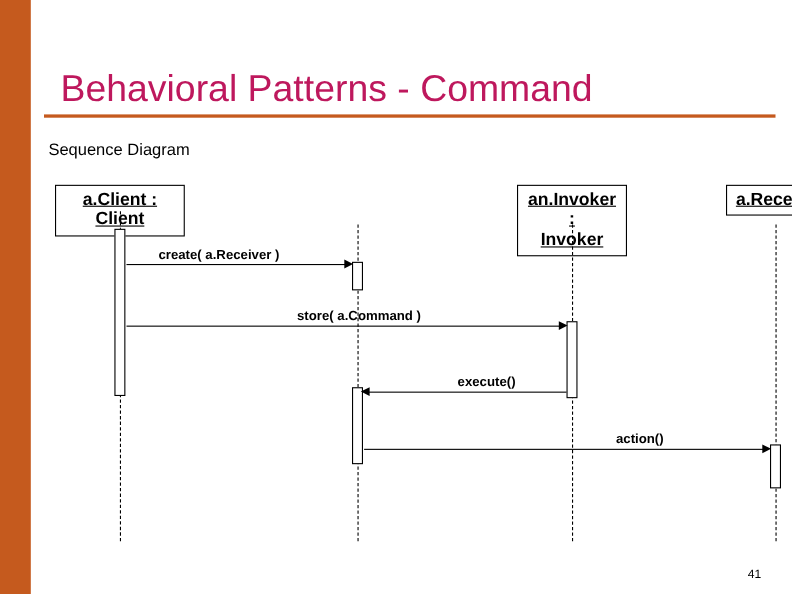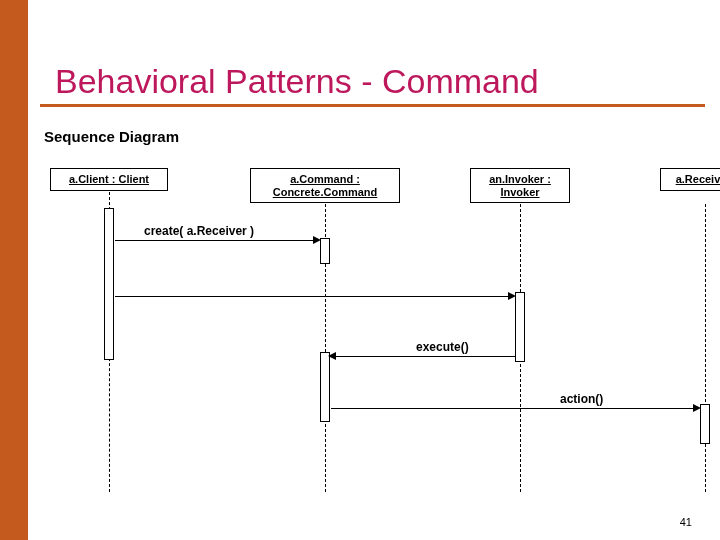--- a/index.html
+++ b/index.html
@@ -1,22 +1,22 @@
 <!DOCTYPE html>
 <html><head>
 <meta charset="utf-8">
 <style>
   * { box-sizing: border-box; margin: 0; padding: 0; }
   html, body { width: 720px; height: 540px; font-family: Arial, Helvetica, sans-serif; background: #fff; position: relative; overflow: hidden; }
   .left-stripe { position: absolute; left: 0; top: 0; width: 28px; height: 540px; background: #c55a1e; }
   .title { position: absolute; left: 55px; top: 62px; font-size: 34px; font-weight: 400; color: #be185d; }
   .title-underline { position: absolute; left: 40px; top: 104px; width: 665px; height: 3px; background: #c55a1e; }
-  .subtitle { position: absolute; left: 44px; top: 128px; font-size: 15px; font-weight: 700; color: #000; }
+  .subtitle { position: absolute; left: 44px; top: 128px; font-size: 15px; font-weight: 400; color: #000; }
   .diagram { position: absolute; left: 40px; top: 160px; width: 680px; height: 340px; }
-  .lifeline-box { position: absolute; top: 8px; padding: 4px 8px; border: 1px solid #000; background: #fff; text-align: center; font-size: 11px; font-weight: 700; text-decoration: underline; line-height: 1.15; white-space: pre-line; }
+  .lifeline-box { position: absolute; top: 8px; padding: 4px 8px; border: 1px solid #000; background: #fff; text-align: center; font-size: 16px; font-weight: 700; text-decoration: underline; line-height: 1.15; white-space: pre-line; }
   .dash-line { position: absolute; width: 0; border-left: 1px dashed #000; }
   .activation { position: absolute; width: 10px; background: #fff; border: 1px solid #000; }
   .msg-label { position: absolute; font-size: 12px; font-weight: 700; white-space: nowrap; }
   .arrow-line { position: absolute; height: 1px; background: #000; }
   .arrow-head { position: absolute; width: 0; height: 0; }
   .arrow-head.right { border-top: 4px solid transparent; border-bottom: 4px solid transparent; border-left: 8px solid #000; }
   .arrow-head.left { border-top: 4px solid transparent; border-bottom: 4px solid transparent; border-right: 8px solid #000; }
   .page-num { position: absolute; right: 28px; bottom: 12px; font-size: 11px; color: #000; }
 </style>
 </head>
@@ -24,41 +24,40 @@
 
 <div class="left-stripe"></div>
 
 <div class="title">Behavioral Patterns - Command</div>
 <div class="title-underline"></div>
 <div class="subtitle">Sequence Diagram</div>
 
 <div class="diagram">
 
   <div class="lifeline-box" style="left:10px; width:118px;">a.Client : Client</div>
-  <div class="lifeline-box" style="left:210px; width:150px;">a.Command :
-Concrete.Command</div>
   <div class="lifeline-box" style="left:430px; width:100px;">an.Invoker :
 Invoker</div>
   <div class="lifeline-box" style="left:620px; width:90px;">a.Receiver:</div>
 
   <div class="dash-line" style="left:69px; top:32px; height:300px;"></div>
   <div class="dash-line" style="left:285px; top:44px; height:288px;"></div>
   <div class="dash-line" style="left:480px; top:44px; height:288px;"></div>
   <div class="dash-line" style="left:665px; top:44px; height:288px;"></div>
 
   <div class="activation" style="left:64px; top:48px; height:152px;"></div>
   <div class="activation" style="left:280px; top:78px; height:26px;"></div>
   <div class="activation" style="left:475px; top:132px; height:70px;"></div>
   <div class="activation" style="left:280px; top:192px; height:70px;"></div>
   <div class="activation" style="left:660px; top:244px; height:40px;"></div>
 
   <div class="msg-label" style="left:104px; top:64px;">create( a.Receiver )</div>
   <div class="arrow-line" style="left:75px; top:80px; width:200px;"></div>
   <div class="arrow-head right" style="left:273px; top:76px;"></div>
 
+  <div class="msg-label" style="left:230px; top:120px;">store( a.Command )</div>
   <div class="arrow-line" style="left:75px; top:136px; width:395px;"></div>
   <div class="arrow-head right" style="left:468px; top:132px;"></div>
 
   <div class="msg-label" style="left:376px; top:180px;">execute()</div>
   <div class="arrow-line" style="left:295px; top:196px; width:180px;"></div>
   <div class="arrow-head left" style="left:288px; top:192px;"></div>
 
   <div class="msg-label" style="left:520px; top:232px;">action()</div>
   <div class="arrow-line" style="left:291px; top:248px; width:364px;"></div>
   <div class="arrow-head right" style="left:653px; top:244px;"></div>

